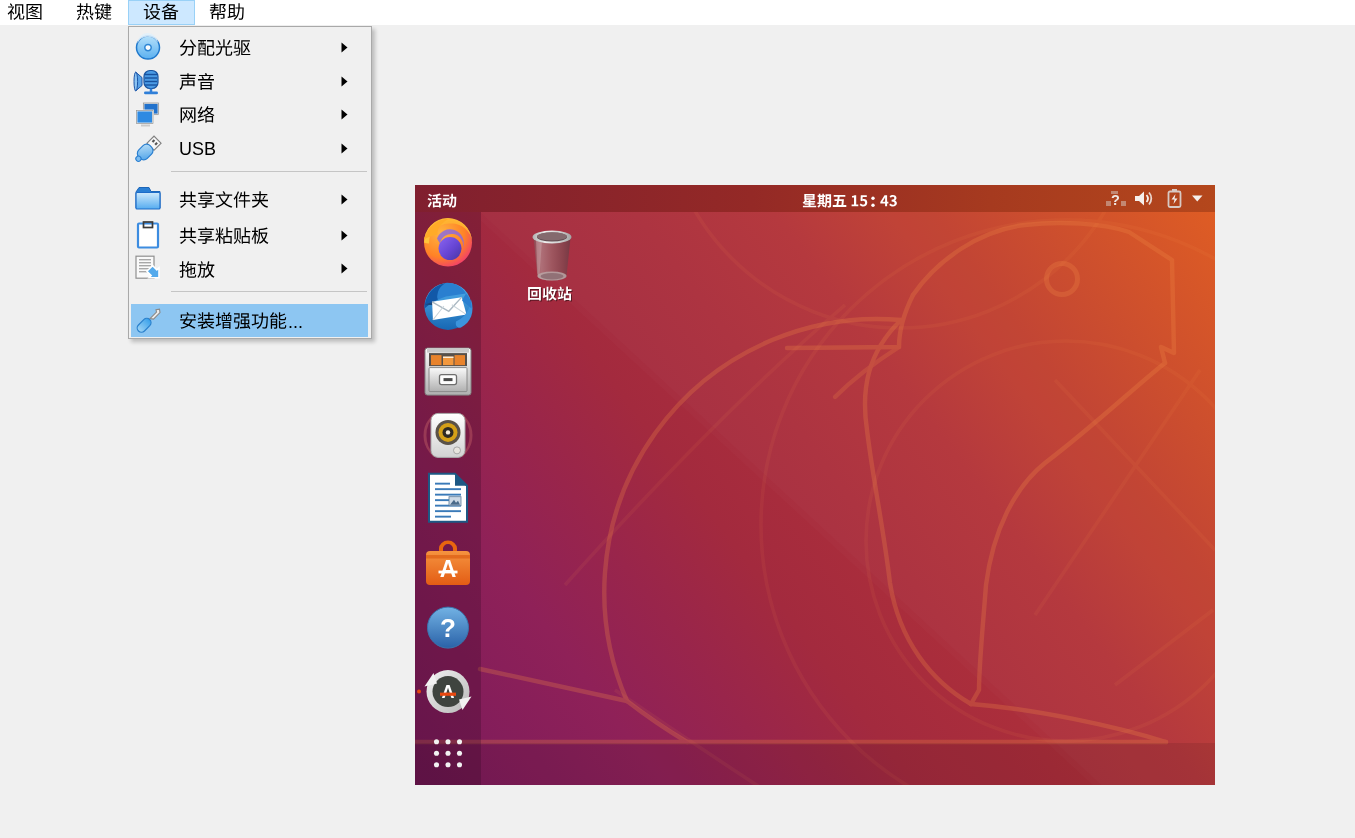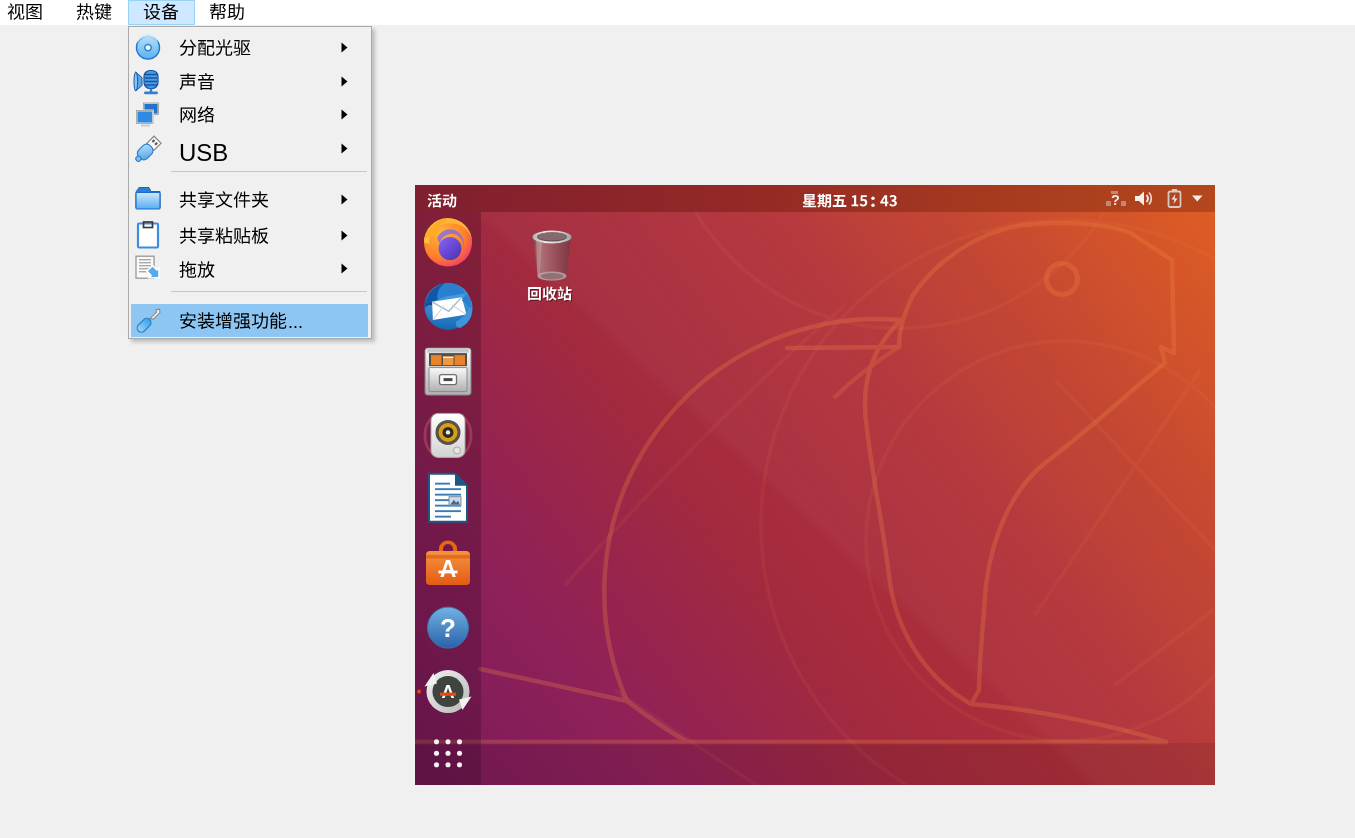--- a/index.html
+++ b/index.html
@@ -269,21 +269,21 @@
     </svg>
 <svg class="abs" style="left:341px;top:76.0px" width="7" height="11" viewBox="0 0 7 11">
       <path d="M0.5,0.5 L6.5,5.5 L0.5,10.5 Z" fill="#000"></path>
     </svg>
 <svg style="position:absolute;left:179px;top:103.3px" width="38" height="25" viewBox="0 0 38 25">
       <path transform="translate(0,18.4)" d="M3.5 -9.6C4.3 -8.7 5.2 -7.5 6 -6.3C5.3 -4.4 4.4 -2.8 3.1 -1.6C3.4 -1.4 3.9 -1 4.1 -0.8C5.2 -2 6.1 -3.4 6.8 -5.1C7.4 -4.3 7.9 -3.5 8.2 -2.8L9.1 -3.7C8.7 -4.5 8 -5.5 7.3 -6.5C7.8 -8 8.2 -9.6 8.5 -11.4L7.3 -11.5C7.1 -10.2 6.8 -8.9 6.4 -7.7C5.7 -8.6 5 -9.6 4.3 -10.4ZM8.7 -9.6C9.5 -8.6 10.4 -7.5 11.2 -6.3C10.4 -4.3 9.5 -2.7 8.1 -1.4C8.4 -1.3 9 -0.9 9.2 -0.7C10.3 -1.9 11.2 -3.3 12 -5C12.6 -4 13.1 -3.1 13.4 -2.3L14.4 -3.1C14 -4 13.3 -5.2 12.5 -6.4C13 -7.9 13.3 -9.6 13.6 -11.3L12.4 -11.5C12.2 -10.2 11.9 -8.9 11.6 -7.7C10.9 -8.6 10.3 -9.5 9.6 -10.3ZM1.6 -14V1.4H3V-12.7H15.1V-0.4C15.1 -0 15 0.1 14.7 0.1C14.3 0.1 13.1 0.1 11.9 0.1C12.1 0.4 12.4 1 12.5 1.4C14.1 1.4 15.1 1.4 15.6 1.2C16.2 0.9 16.5 0.5 16.5 -0.4V-14Z M18.7 -0.9 19.1 0.4C20.7 -0.1 22.9 -0.8 25 -1.4L24.8 -2.6C22.6 -1.9 20.3 -1.3 18.7 -0.9ZM28.3 -15.4C27.5 -13.4 26.3 -11.5 24.9 -10.3L25.1 -10.5L23.9 -11.3C23.5 -10.6 23.2 -10 22.8 -9.4L20.5 -9.1C21.6 -10.7 22.6 -12.6 23.4 -14.4L22.1 -15C21.4 -12.9 20.1 -10.6 19.7 -10C19.3 -9.4 19 -9 18.6 -8.9C18.8 -8.6 19 -7.9 19.1 -7.6C19.3 -7.7 19.8 -7.8 22 -8.1C21.2 -7 20.4 -6.1 20.1 -5.7C19.6 -5.1 19.1 -4.6 18.8 -4.6C18.9 -4.2 19.1 -3.6 19.2 -3.3C19.6 -3.5 20.2 -3.7 24.6 -4.8C24.6 -5.1 24.6 -5.6 24.6 -6L21.3 -5.3C22.5 -6.7 23.7 -8.4 24.8 -10C25 -9.8 25.4 -9.3 25.6 -9C26.1 -9.6 26.7 -10.2 27.2 -10.9C27.7 -10 28.4 -9.2 29.2 -8.5C27.9 -7.6 26.3 -6.9 24.7 -6.4C24.9 -6.1 25.2 -5.5 25.3 -5.2C27 -5.7 28.7 -6.6 30.2 -7.6C31.6 -6.6 33.1 -5.8 34.8 -5.3C34.9 -5.6 35.1 -6.2 35.4 -6.5C33.8 -6.9 32.4 -7.6 31.2 -8.4C32.7 -9.6 33.8 -11.1 34.6 -12.9L33.8 -13.4L33.6 -13.4H28.8C29 -13.9 29.3 -14.5 29.5 -15ZM26.4 -5.3V1.3H27.6V0.4H32.8V1.2H34.1V-5.3ZM27.6 -0.8V-4.1H32.8V-0.8ZM32.8 -12.2C32.2 -11 31.3 -10 30.2 -9.2C29.2 -10 28.5 -10.9 27.9 -12L28.1 -12.2Z" fill="#000"></path>
     </svg>
 <svg class="abs" style="left:341px;top:109.0px" width="7" height="11" viewBox="0 0 7 11">
       <path d="M0.5,0.5 L6.5,5.5 L0.5,10.5 Z" fill="#000"></path>
     </svg>
-<div class="abs" style="left:179px;top:138.5px;font-size:24px;color:#000;font-family:'Liberation Sans'">USB</div>
+<div class="abs" style="left:179px;top:138.5px;font-size:18px;color:#000;font-family:'Liberation Sans'">USB</div>
 <svg class="abs" style="left:341px;top:143.0px" width="7" height="11" viewBox="0 0 7 11">
       <path d="M0.5,0.5 L6.5,5.5 L0.5,10.5 Z" fill="#000"></path>
     </svg>
 <svg style="position:absolute;left:179px;top:187.8px" width="92" height="25" viewBox="0 0 92 25">
       <path transform="translate(0,18.4)" d="M10.6 -2.7C12.3 -1.4 14.5 0.4 15.6 1.4L16.8 0.6C15.7 -0.5 13.4 -2.2 11.8 -3.4ZM5.9 -3.4C4.9 -2 2.9 -0.4 1.1 0.5C1.4 0.7 1.9 1.2 2.2 1.5C4 0.4 6 -1.3 7.3 -2.8ZM1.6 -11.3V-10H5V-5.7H0.9V-4.4H17.2V-5.7H13V-10H16.6V-11.3H13V-15H11.6V-11.3H6.4V-15H5V-11.3ZM6.4 -5.7V-10H11.6V-5.7Z M22.8 -10.2H31.3V-8.6H22.8ZM21.4 -11.2V-7.6H32.7V-11.2ZM32.1 -6.5 31.7 -6.5H20.7V-5.4H29.9C28.8 -4.9 27.5 -4.6 26.3 -4.3L26.3 -3.2H19V-2H26.3V0C26.3 0.3 26.2 0.3 25.8 0.4C25.5 0.4 24.3 0.4 23.1 0.3C23.3 0.7 23.5 1.1 23.5 1.5C25.2 1.5 26.2 1.5 26.8 1.3C27.5 1.1 27.7 0.8 27.7 0.1V-2H35.1V-3.2H27.7V-3.7C29.7 -4.2 31.8 -4.9 33.3 -5.8L32.4 -6.6ZM25.8 -15C26 -14.6 26.2 -14 26.4 -13.6H19.2V-12.4H34.8V-13.6H27.9C27.7 -14.1 27.4 -14.7 27.1 -15.2Z M43.6 -14.8C44.2 -13.9 44.7 -12.7 44.9 -12L46.4 -12.5C46.2 -13.2 45.6 -14.4 45 -15.2ZM36.9 -12V-10.6H39.7C40.8 -7.9 42.2 -5.5 44 -3.6C42.1 -1.9 39.6 -0.7 36.6 0.1C36.9 0.4 37.4 1.1 37.5 1.4C40.5 0.4 43 -0.9 45 -2.6C47.1 -0.8 49.5 0.5 52.5 1.3C52.7 0.9 53.1 0.4 53.4 0.1C50.5 -0.6 48.1 -1.9 46.1 -3.6C47.9 -5.5 49.3 -7.8 50.3 -10.6H53.2V-12ZM45.1 -4.6C43.4 -6.3 42 -8.3 41.1 -10.6H48.8C47.9 -8.2 46.7 -6.2 45.1 -4.6Z M59.7 -6.1V-4.8H64.9V1.4H66.2V-4.8H71.2V-6.1H66.2V-10.1H70.4V-11.4H66.2V-14.9H64.9V-11.4H62.5C62.7 -12.2 62.9 -13.1 63.1 -13.9L61.8 -14.2C61.4 -11.9 60.6 -9.5 59.6 -8C59.9 -7.9 60.5 -7.6 60.7 -7.4C61.2 -8.1 61.6 -9.1 62 -10.1H64.9V-6.1ZM58.8 -15C57.9 -12.3 56.3 -9.6 54.6 -7.9C54.8 -7.6 55.2 -6.9 55.4 -6.5C55.9 -7.1 56.5 -7.9 57 -8.6V1.4H58.3V-10.7C59 -12 59.6 -13.3 60.1 -14.7Z M75.2 -10.3C75.9 -9.2 76.5 -7.8 76.7 -6.9L78 -7.2C77.7 -8.2 77.1 -9.6 76.4 -10.7ZM85.3 -10.7C84.8 -9.6 84 -8.1 83.3 -7.1L84.4 -6.8C85.1 -7.7 86 -9.1 86.6 -10.3ZM80.4 -15.1V-12.4H73.6V-11.1H80.3C80.3 -9.4 80.2 -7.9 79.9 -6.6H73V-5.2H79.6C78.7 -2.6 76.8 -0.8 72.8 0.3C73.1 0.6 73.5 1.1 73.7 1.4C78 0.2 80 -1.9 81 -5C82.4 -1.8 84.7 0.4 88.3 1.3C88.5 1 88.9 0.4 89.2 0.1C85.9 -0.6 83.5 -2.6 82.3 -5.2H89V-6.6H81.4C81.6 -7.9 81.7 -9.4 81.8 -11.1H88.3V-12.4H81.8L81.8 -15.1Z" fill="#000"></path>
     </svg>
 <svg class="abs" style="left:341px;top:193.5px" width="7" height="11" viewBox="0 0 7 11">
       <path d="M0.5,0.5 L6.5,5.5 L0.5,10.5 Z" fill="#000"></path>
     </svg>
 <svg style="position:absolute;left:179px;top:223.8px" width="92" height="25" viewBox="0 0 92 25">

